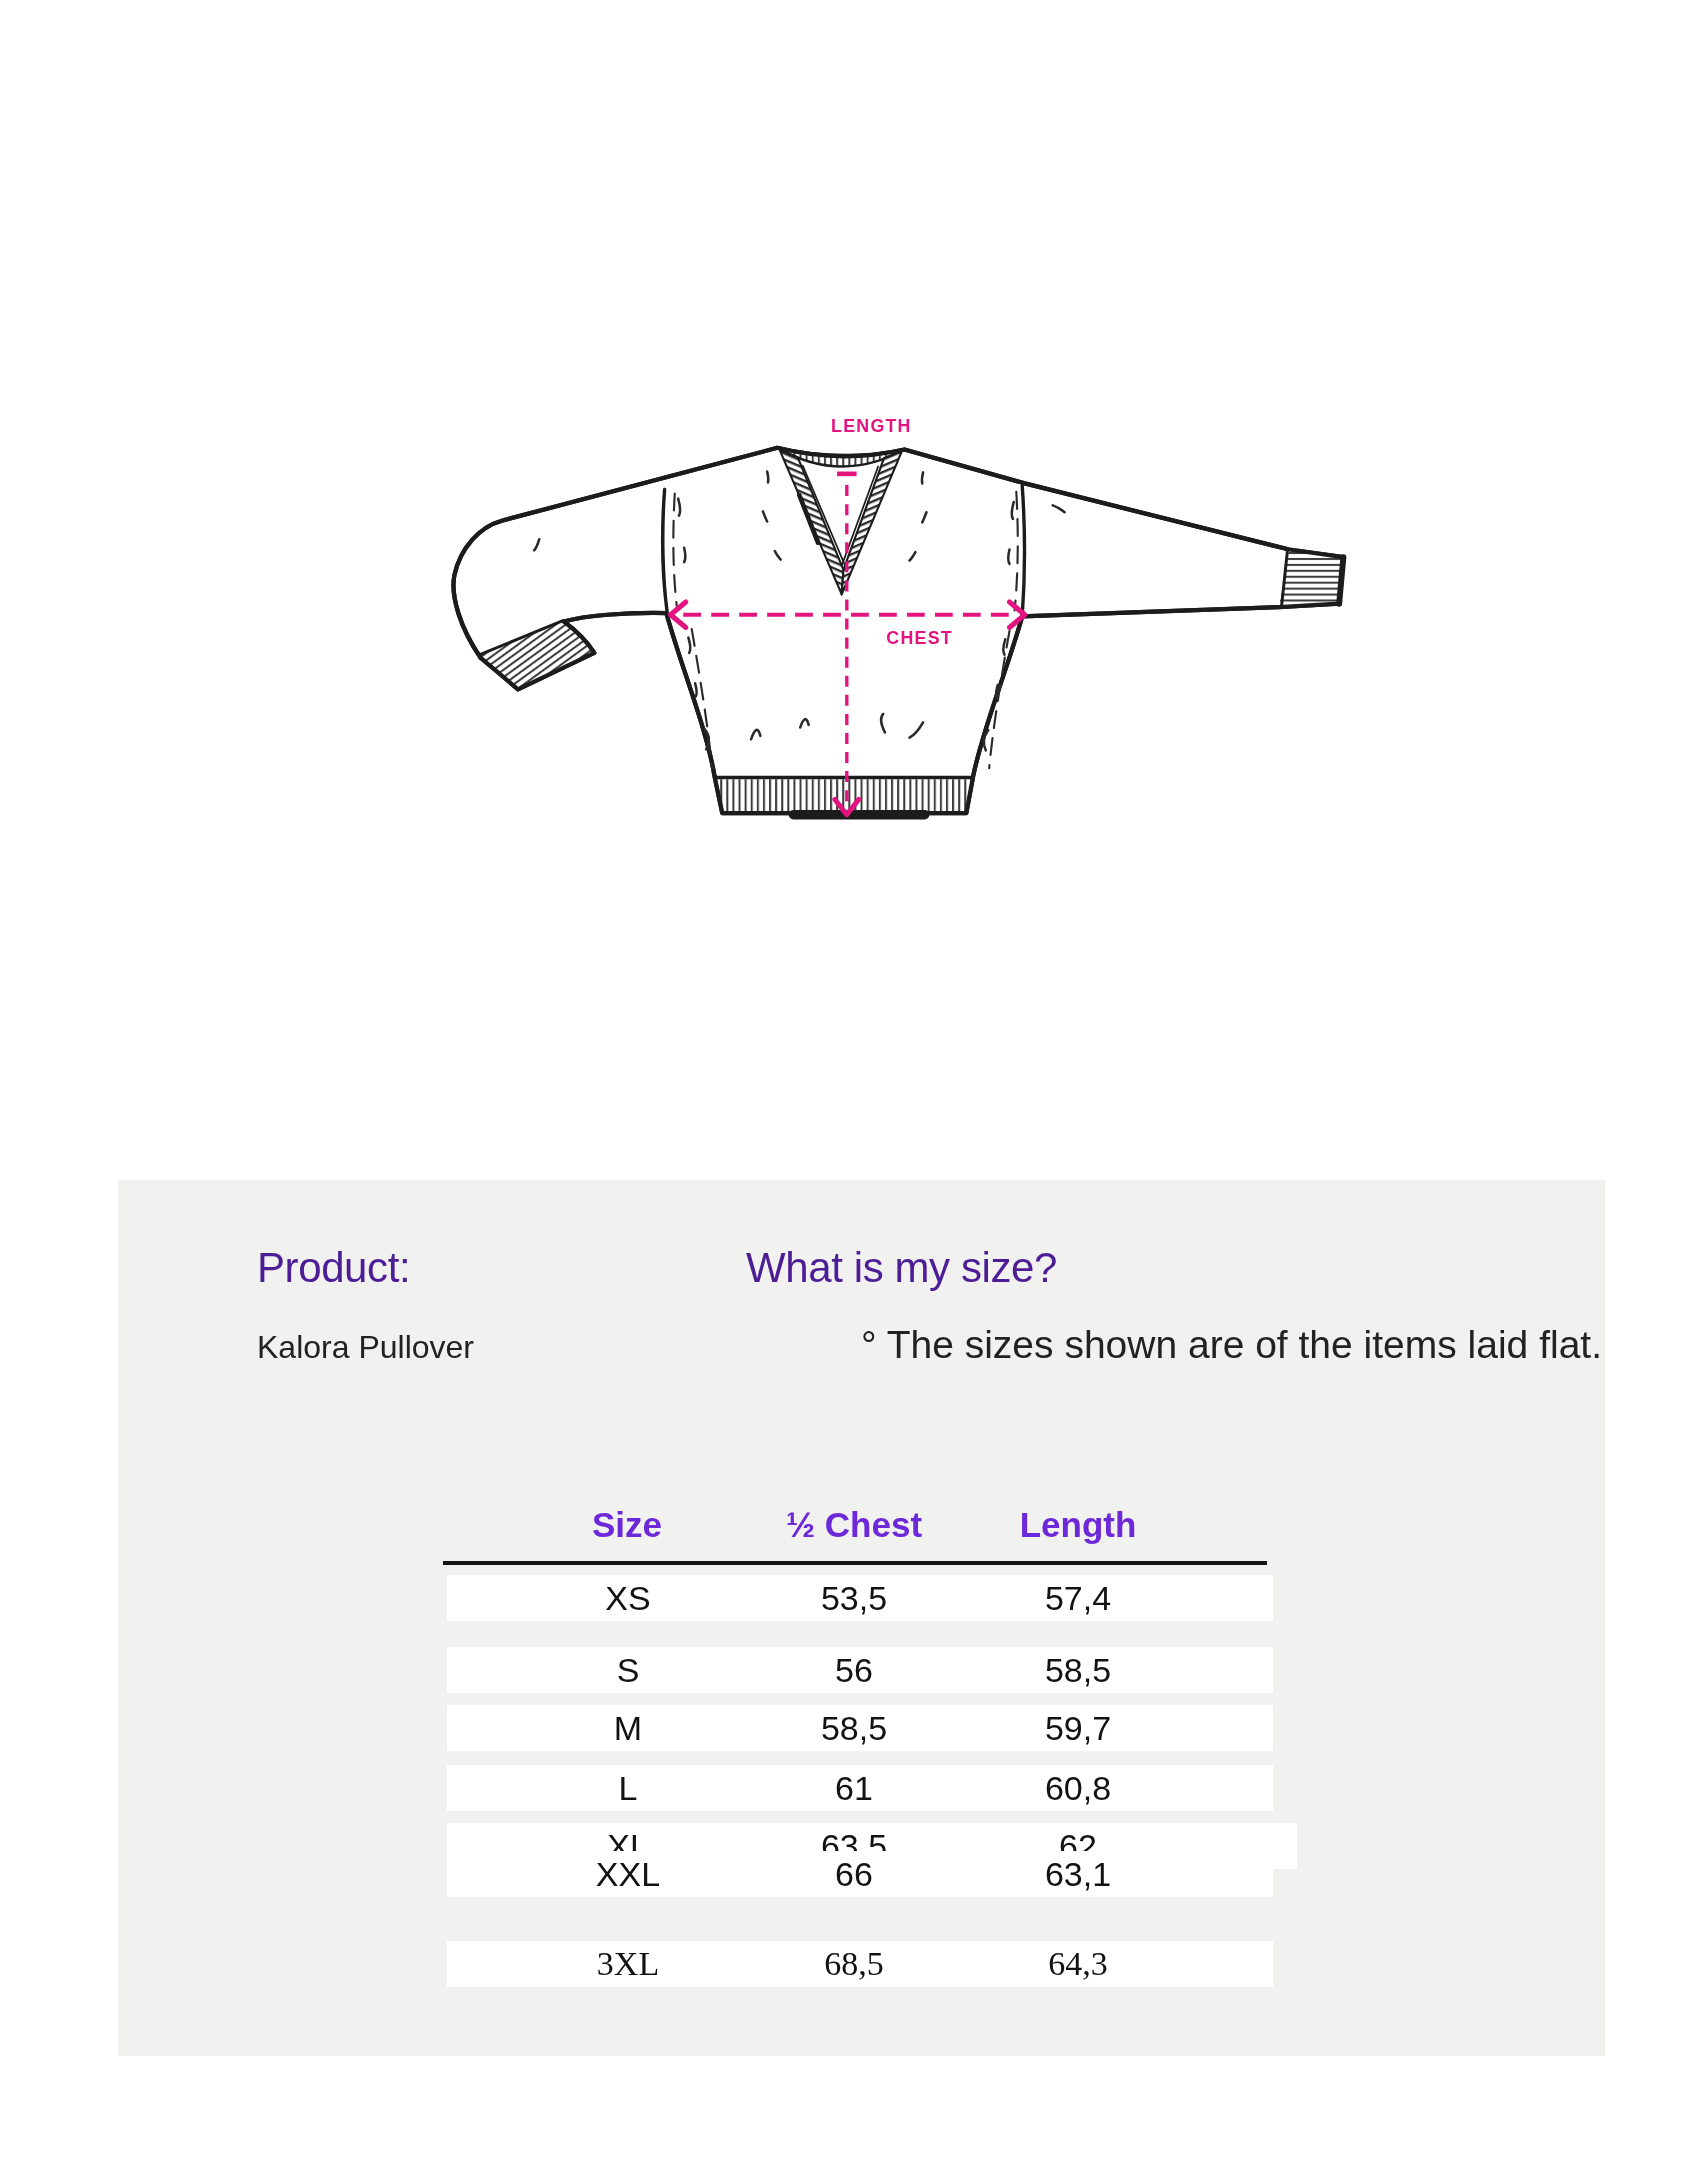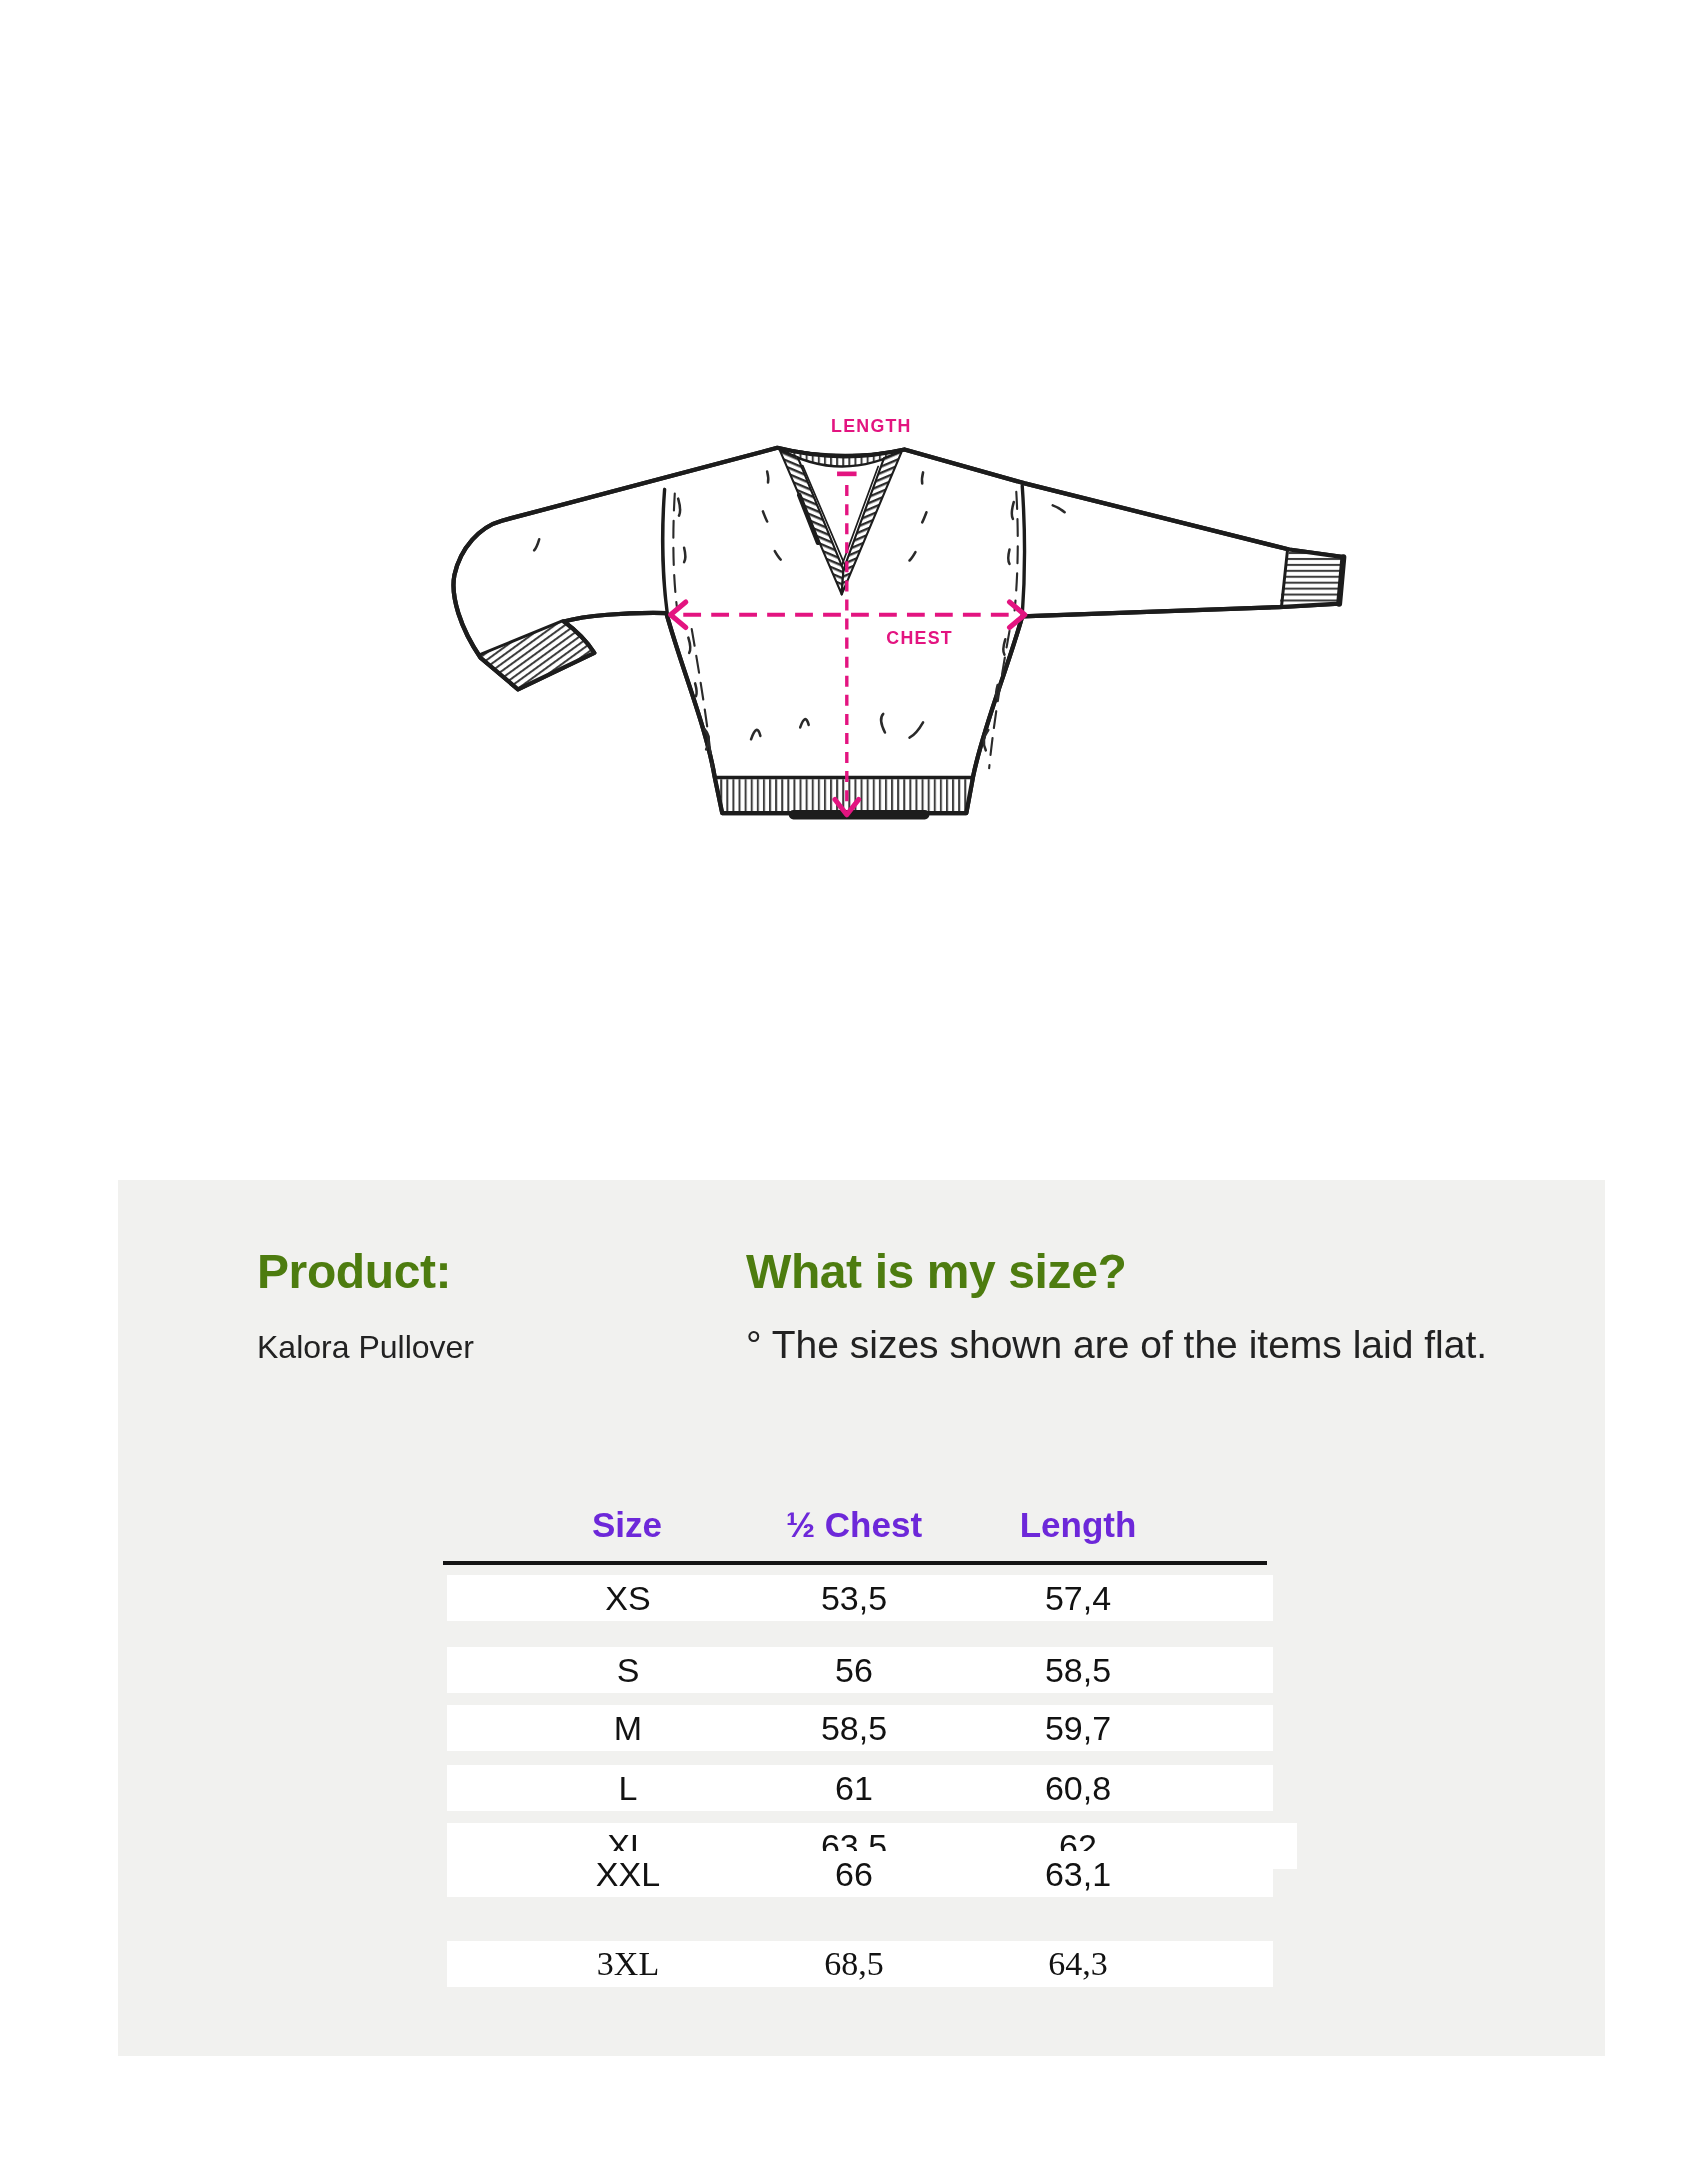--- a/index.html
+++ b/index.html
@@ -1,21 +1,21 @@
 <!DOCTYPE html>
 <html style="font-size:13.6px"><head>
 <meta charset="utf-8">
 <style>
   html,body{margin:0;padding:0;background:#ffffff;}
   .page{position:relative;width:1695px;height:2173px;background:#ffffff;overflow:hidden;
-        font-family:"Liberation Sans", sans-serif;color:#1c1c1c;}
+        font-family:"Liberation Sans", sans-serif;color:#1c1c1c;text-align:right;}
   .illustration{position:absolute;left:407px;top:373px;width:983px;height:475px;}
   .panel{position:absolute;left:118px;top:1180px;width:1487px;height:876px;background:#f1f1ef;}
   .panel *{margin:0;}
-  .h-title{position:absolute;font-size:48px;font-weight:bold;letter-spacing:-0.4px;color:#4d7c0f;}
+  .h-title{position:absolute;font-size:42px;font-weight:normal;letter-spacing:-0.4px;color:#4c1d95;}
   .product-label{left:139px;top:64px;}
   .guide-heading{left:628px;top:64px;}
   .product-name{position:absolute;left:139px;top:149px;font-size:32px;font-weight:400;color:#222;}
   .note{position:absolute;left:628px;width:856px;font-size:39px;font-weight:400;color:#222;line-height:42px;}
   .note-1{top:144px;}
   .note-2{top:186px;}
   .th{position:absolute;top:325px;font-size:35px;font-weight:bold;color:#6d28d9;transform:translateX(-50%);white-space:nowrap;}
   .th1{left:509px;} .th2{left:736px;} .th3{left:960px;}
   .t-rule{position:absolute;left:325px;top:381px;width:824px;height:4.2px;background:#141414;}
   .trow{position:absolute;left:329px;width:826px;height:46px;background:#ffffff;}

